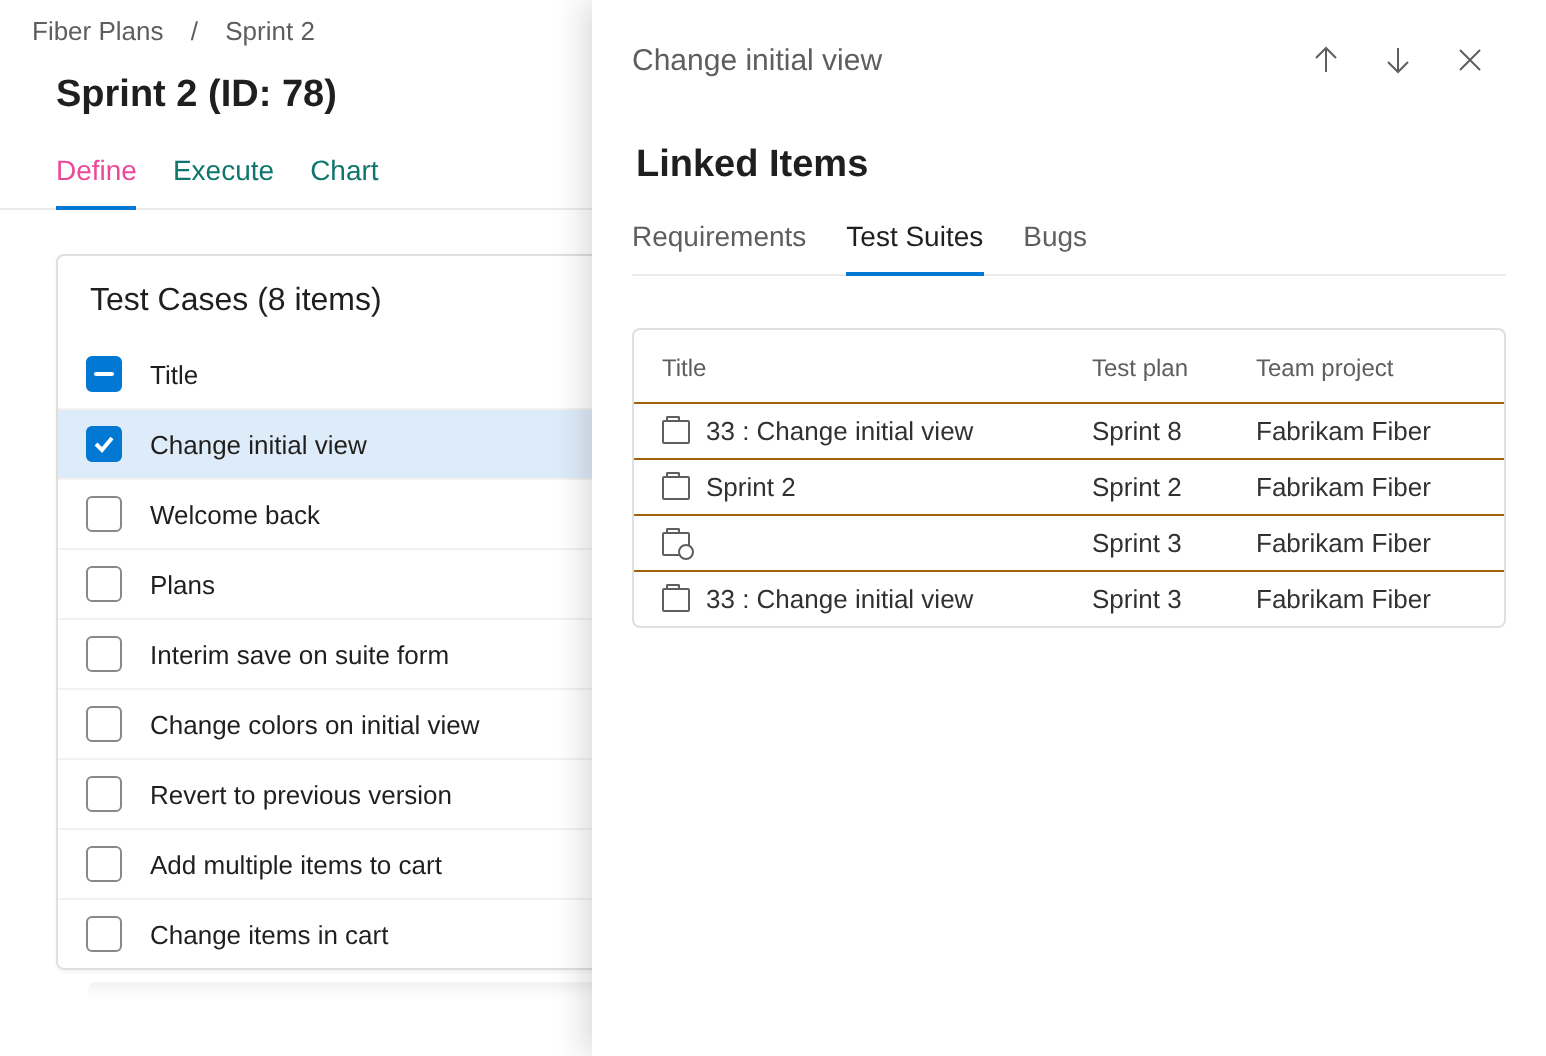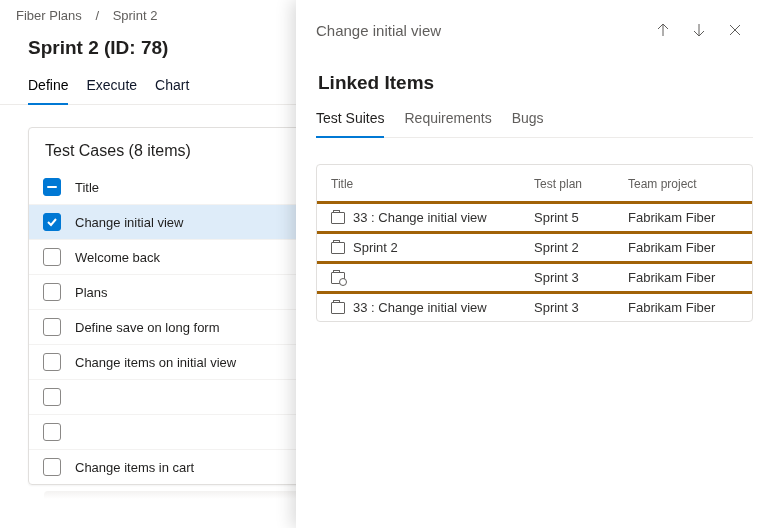--- a/index.html
+++ b/index.html
@@ -5,22 +5,22 @@
 * { box-sizing: border-box; margin: 0; padding: 0; }
 body { font-family: "Segoe UI", -apple-system, sans-serif; font-size: 13px; color: #323130; background: #fff; width: 773px; height: 528px; overflow: hidden; position: relative; }
 
 .main-pane { padding: 8px 0 0 0; }
 .breadcrumb { padding: 0 16px 10px 16px; color: #605e5c; font-size: 13px; }
 .breadcrumb .sep { margin: 0 10px; color: #605e5c; }
 
 .title-row { padding: 4px 16px 14px 28px; font-size: 19px; font-weight: 600; color: #201f1e; }
 
 .tab-row { display: flex; gap: 18px; padding: 0 28px; border-bottom: 1px solid #edebe9; }
-.tab { padding: 4px 0 10px; font-size: 14px; color: #0f172a; cursor: pointer; border-bottom: 2px solid transparent; margin-bottom: -1px; }
-.tab.active { color: #000000; border-bottom-color: #0078d4; }
+.tab { padding: 4px 0 10px; font-size: 14px; color: #0f766e; cursor: pointer; border-bottom: 2px solid transparent; margin-bottom: -1px; }
+.tab.active { color: #ec4899; border-bottom-color: #0078d4; }
 
 .list-card { margin: 22px 28px 0; border: 1px solid #e1dfdd; border-radius: 4px; box-shadow: 0 1px 2px rgba(0,0,0,0.05); }
 .list-header { padding: 14px 16px 10px; font-size: 16px; font-weight: 400; color: #201f1e; }
 .list-row { display: flex; align-items: center; padding: 8px 14px; border-top: 1px solid #f3f2f1; cursor: pointer; }
 .list-row.selected { background: #deecf9; }
 .list-row.header-row { font-size: 12px; color: #605e5c; border-top: none; cursor: default; }
 .chk { width: 18px; height: 18px; border: 1px solid #8a8886; border-radius: 3px; margin-right: 14px; flex-shrink: 0; display: flex; align-items: center; justify-content: center; background: #fff; }
 .chk.checked { background: #0078d4; border-color: #0078d4; }
 .chk.checked svg { display: block; }
 .chk svg { display: none; }
@@ -38,24 +38,24 @@
 .icon-btn svg { width: 16px; height: 16px; stroke: currentColor; fill: none; stroke-width: 1; }
 
 .section-title { font-size: 19px; font-weight: 600; color: #201f1e; margin: 16px 0 12px 2px; }
 
 .panel-tabs { display: flex; gap: 20px; border-bottom: 1px solid #edebe9; margin-bottom: 26px; }
 .ptab { padding: 4px 0 10px; font-size: 14px; color: #605e5c; cursor: pointer; border-bottom: 2px solid transparent; margin-bottom: -1px; }
 .ptab.active { color: #201f1e; border-bottom-color: #0078d4; }
 
 .linked-card { border: 1px solid #e1dfdd; border-radius: 4px; }
 .linked-head { display: flex; padding: 12px 14px 10px; font-size: 12px; color: #605e5c; }
-.linked-row { display: flex; padding: 6px 14px; align-items: center; border-top: 3px solid #a16207; font-size: 13px; }
+.linked-row { display: flex; padding: 6px 14px; align-items: center; border-top: 1px solid #a16207; font-size: 13px; }
 .col-title { flex: 1; display: flex; align-items: center; gap: 8px; }
 .col-plan { width: 82px; }
-.col-team { width: 110px; margin-left: 12px; }
+.col-team { width: 110px; }
 .suite-icon { width: 14px; height: 12px; border: 1px solid #605e5c; border-radius: 1px; flex-shrink: 0; position: relative; }
 .suite-icon::before { content: ""; position: absolute; top: -3px; left: 1px; width: 5px; height: 2px; border: 1px solid #605e5c; border-bottom: none; border-radius: 1px 1px 0 0; }
 .suite-icon.query::after { content: ""; position: absolute; right: -3px; bottom: -3px; width: 6px; height: 6px; border: 1px solid #605e5c; border-radius: 50%; background: #fff; }
 </style>
 </head>
 <body>
 
 <div class="main-pane">
   <div class="breadcrumb">
     <span>Fiber Plans</span>
@@ -89,31 +89,33 @@
         <div class="list-row">
           <div class="chk"></div>
           <div class="row-label">Welcome back</div>
         </div>
         <div class="list-row">
           <div class="chk"></div>
           <div class="row-label">Plans</div>
         </div>
         <div class="list-row">
           <div class="chk"></div>
-          <div class="row-label">Define save on long form</div>
+          <div class="row-label">Interim save on suite form</div>
         </div>
         <div class="list-row">
           <div class="chk"></div>
-          <div class="row-label">Change items on initial view</div>
+          <div class="row-label">Change colors on initial view</div>
         </div>
         <div class="list-row">
           <div class="chk"></div>
+          <div class="row-label">Revert to previous version</div>
         </div>
         <div class="list-row">
           <div class="chk"></div>
+          <div class="row-label">Add multiple items to cart</div>
         </div>
         <div class="list-row">
           <div class="chk"></div>
           <div class="row-label">Change items in cart</div>
         </div>
       </div>
   </div>
   <div class="scroll-hint"></div>
 </div>
 
@@ -133,38 +135,38 @@
     <div class="icon-btn">
       <svg viewBox="0 0 16 16">
           <path d="M3 3l10 10M13 3L3 13"></path>
         </svg>
     </div>
   </div>
 
   <div class="section-title">Linked Items</div>
 
   <div class="panel-tabs">
+    <div class="ptab">Requirements</div>
     <div class="ptab active">Test Suites</div>
-    <div class="ptab">Requirements</div>
     <div class="ptab">Bugs</div>
   </div>
 
   <div class="linked-card">
     <div class="linked-head">
       <div class="col-title">Title</div>
       <div class="col-plan">Test plan</div>
       <div class="col-team">Team project</div>
     </div>
     <div id="linked-rows">
         <div class="linked-row">
           <div class="col-title">
             <span class="suite-icon"></span>
             <span>33 : Change initial view</span>
           </div>
-          <div class="col-plan">Sprint 5</div>
+          <div class="col-plan">Sprint 8</div>
           <div class="col-team">Fabrikam Fiber</div>
         </div>
         <div class="linked-row">
           <div class="col-title">
             <span class="suite-icon"></span>
             <span>Sprint 2</span>
           </div>
           <div class="col-plan">Sprint 2</div>
           <div class="col-team">Fabrikam Fiber</div>
         </div>

